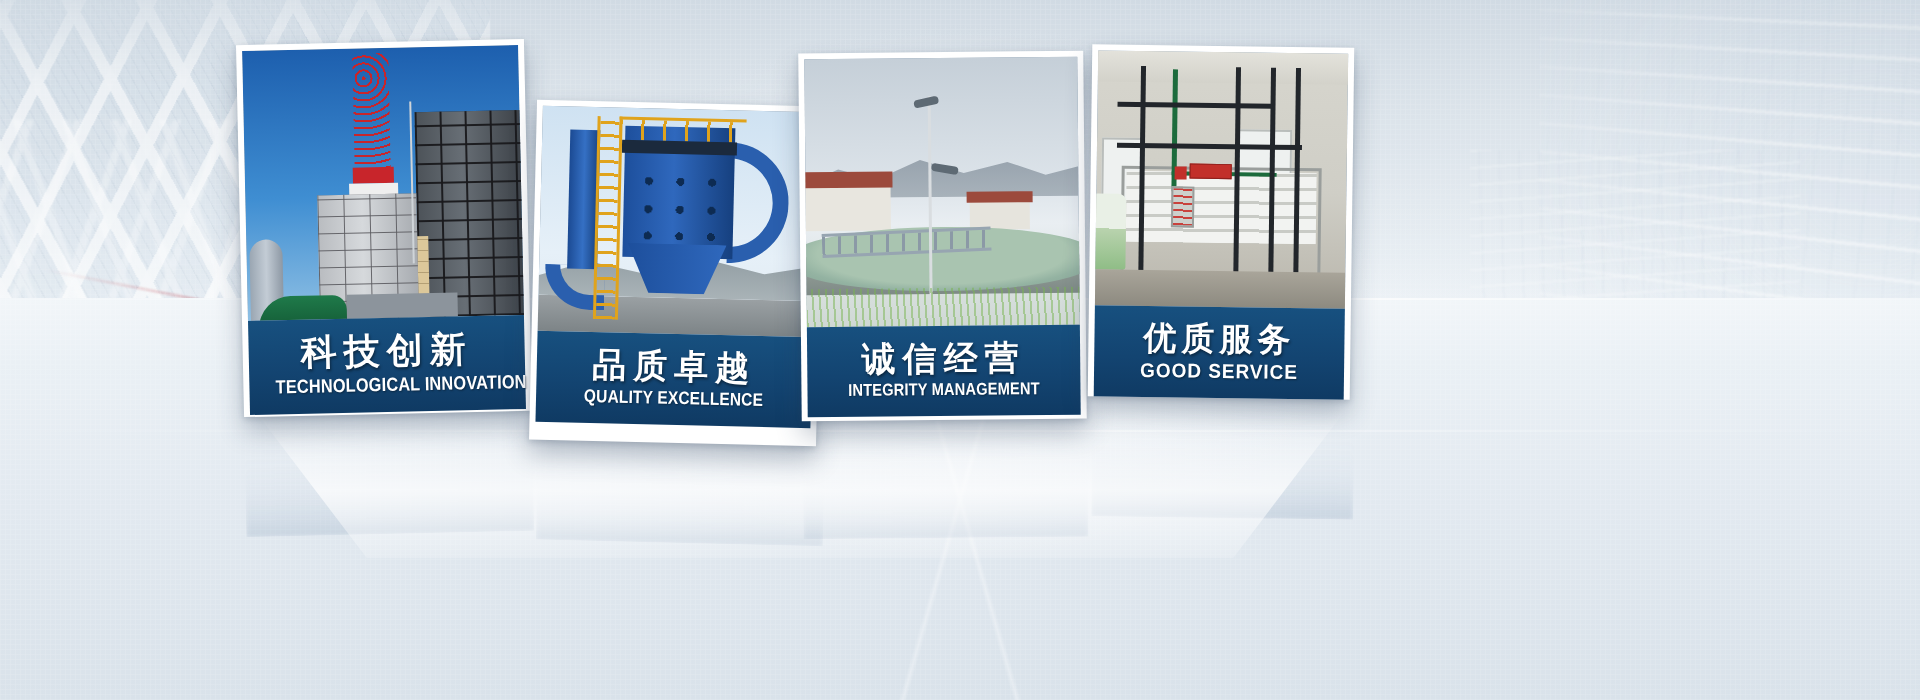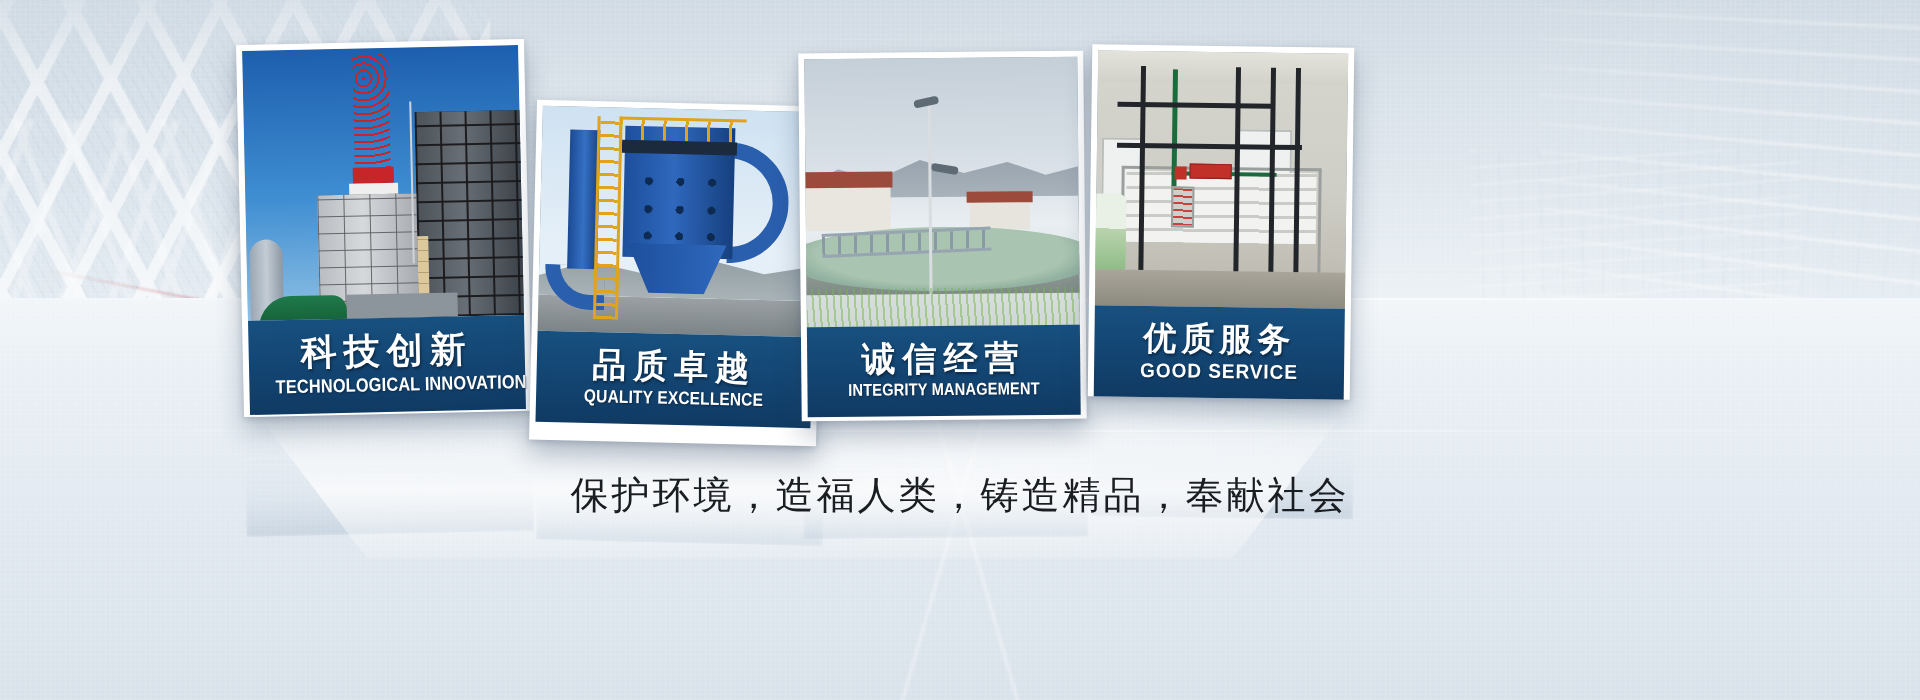--- a/index.html
+++ b/index.html
@@ -419,15 +419,14 @@
         </div>
       </div>
       <div class="caption">
         <div class="cap-cn">优质服务</div>
         <div class="cap-en">GOOD SERVICE</div>
       </div>
     </div>
 
   </div>
 
-  <div class="tagline">保护环境，造福人类，铸造精品，奉献社会</div>
 
 </div>
 
 </body></html>

